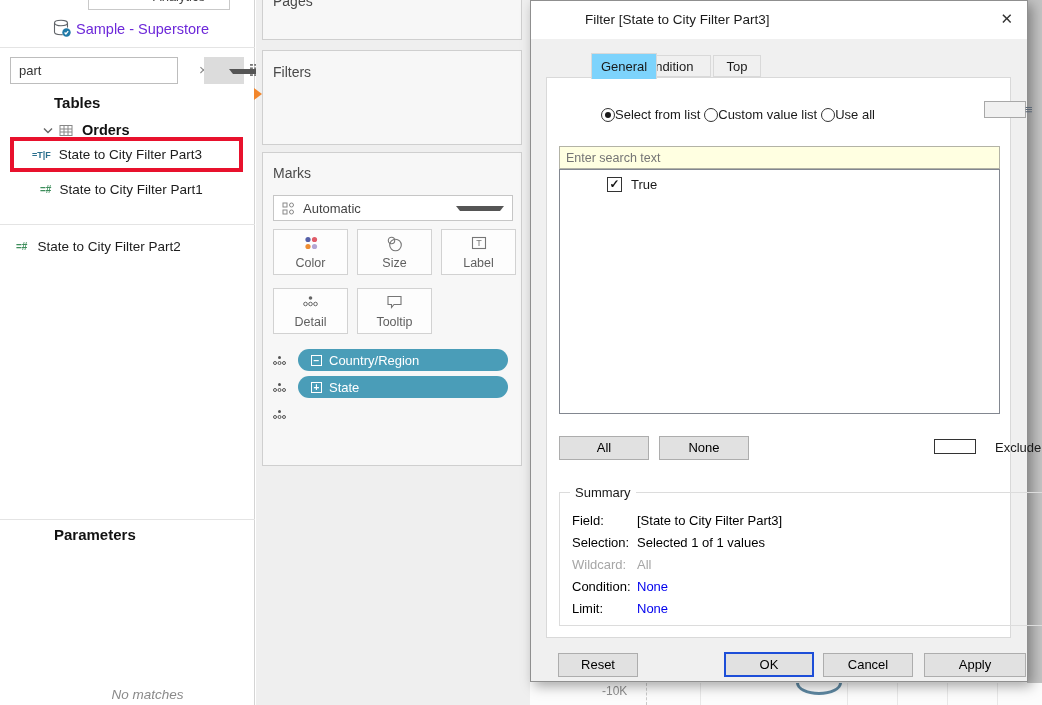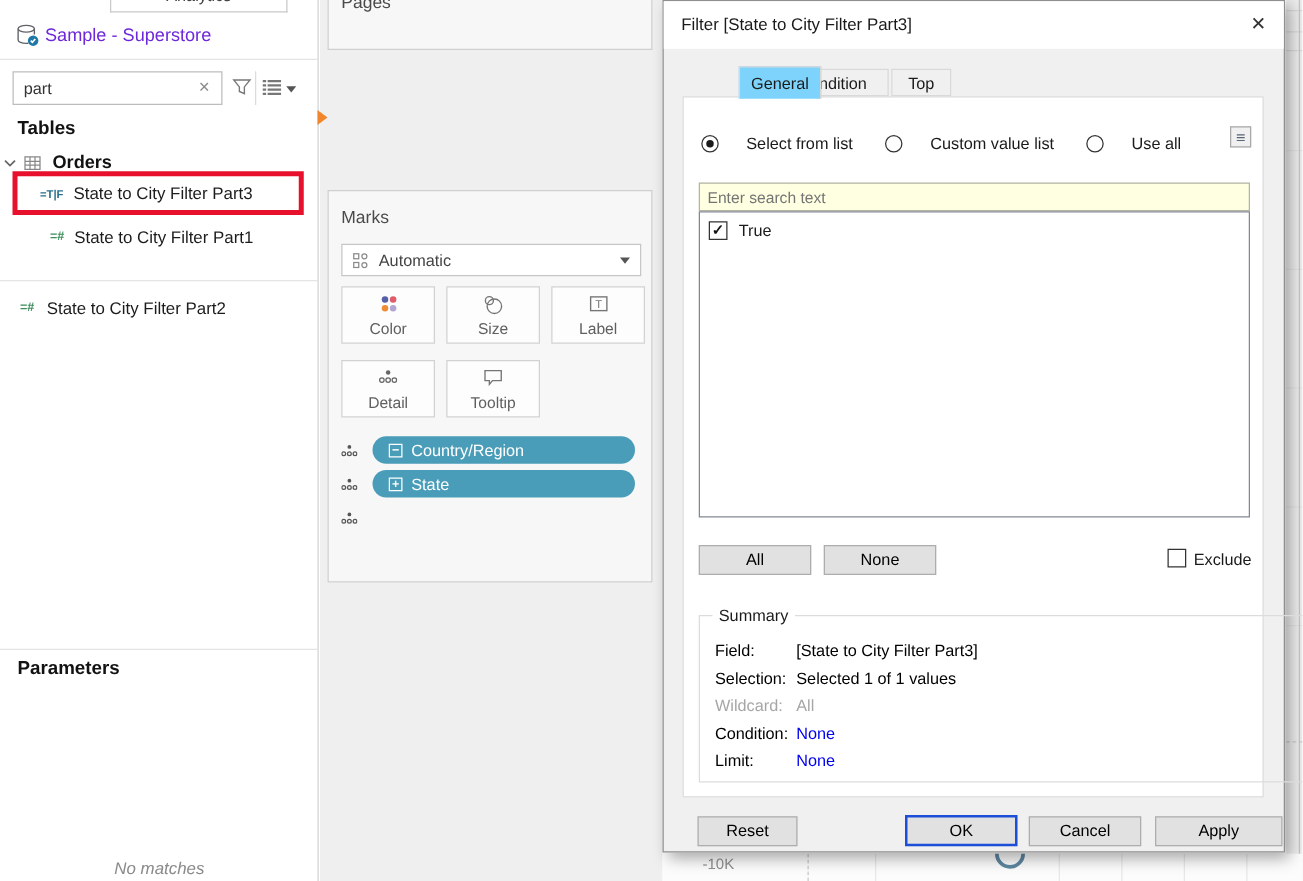--- a/index.html
+++ b/index.html
@@ -1,19 +1,19 @@
 <!DOCTYPE html>
 <html><head>
 <meta charset="utf-8">
 <style>
   * { margin:0; padding:0; box-sizing:border-box; }
   html,body { width:1042px; height:705px; }
   body { position:relative; overflow:hidden; background:#fff;
          font-family:"Liberation Sans",sans-serif; color:#1a1a1a; font-size:13px; }
-  .abs { position:absolute; }
+  .abs { position:absolute;padding-left:40px; }
   svg { display:block; }
 
   
   .left-pane { left:0; top:0; width:255px; height:705px; background:#fff;
                border-right:1px solid #d4d4d4; }
   .divider { left:0; width:255px; height:1px; background:#e4e4e4; }
   .heading { font-weight:bold; font-size:15px; color:#121212; }
   .fieldrow { display:flex; align-items:center; }
   .calcicon { font-size:9px; font-weight:bold; letter-spacing:0; white-space:nowrap; }
   .fieldlabel { font-size:13.5px; color:#1c1c1c; white-space:nowrap; }
@@ -153,20 +153,23 @@
   <div class="abs" style="left:0; top:687px; width:255px; text-align:center; font-style:italic;
               font-size:13.5px; color:#8a8a8a;">No matches</div>
 </div>
 
 <div class="abs shelf-col">
 
   <div class="card" style="left:6px; top:-18px; width:260px; height:58px;">
     <div class="cardlabel" style="left:10px; top:10px;">Pages</div>
   </div>
 
+  <div class="card" style="left:6px; top:50px; width:260px; height:95px;">
+    <div class="cardlabel" style="left:10px; top:13px;">Filters</div>
+  </div>
 
   <div class="card" style="left:6px; top:152px; width:260px; height:314px;">
     <div class="cardlabel" style="left:10px; top:12px;">Marks</div>
 
     <div class="abs" style="left:10px; top:42px; width:240px; height:26px; background:#fff;
                 border:1px solid #c6c6c6; display:flex; align-items:center; padding-left:8px;">
       <span>
         <svg width="13" height="13" viewBox="0 0 13 13">
           <g fill="none" stroke="#8a8a8a" stroke-width="1">
             <rect x="1" y="1" width="4" height="4"></rect>
@@ -310,21 +313,21 @@
   </div>
   <div class="tab" style="left:90px; top:54px; width:90px; height:22px; line-height:21px;">
     <span>Condition</span>
   </div>
   <div class="tab" style="left:182px; top:54px; width:48px; height:22px; line-height:21px;">
     <span>Top</span>
   </div>
 
   <div class="panel">
 
-    <div class="abs" style="left:14px; top:29px; display:flex; align-items:center; gap:22px;">
+    <div class="abs" style="left:14px; top:29px; display:flex; align-items:center; gap:0;">
       <span class="radio sel"></span>
       <span>Select from list</span>
       <span class="radio" style="margin-left:4px;"></span>
       <span>Custom value list</span>
       <span class="radio" style="margin-left:4px;"></span>
       <span>Use all</span>
     </div>
 
     <div class="abs" style="left:437px; top:23px; width:17px; height:17px; background:#f0f0f0;
                 border:1px solid #a8a8a8; text-align:center;">

